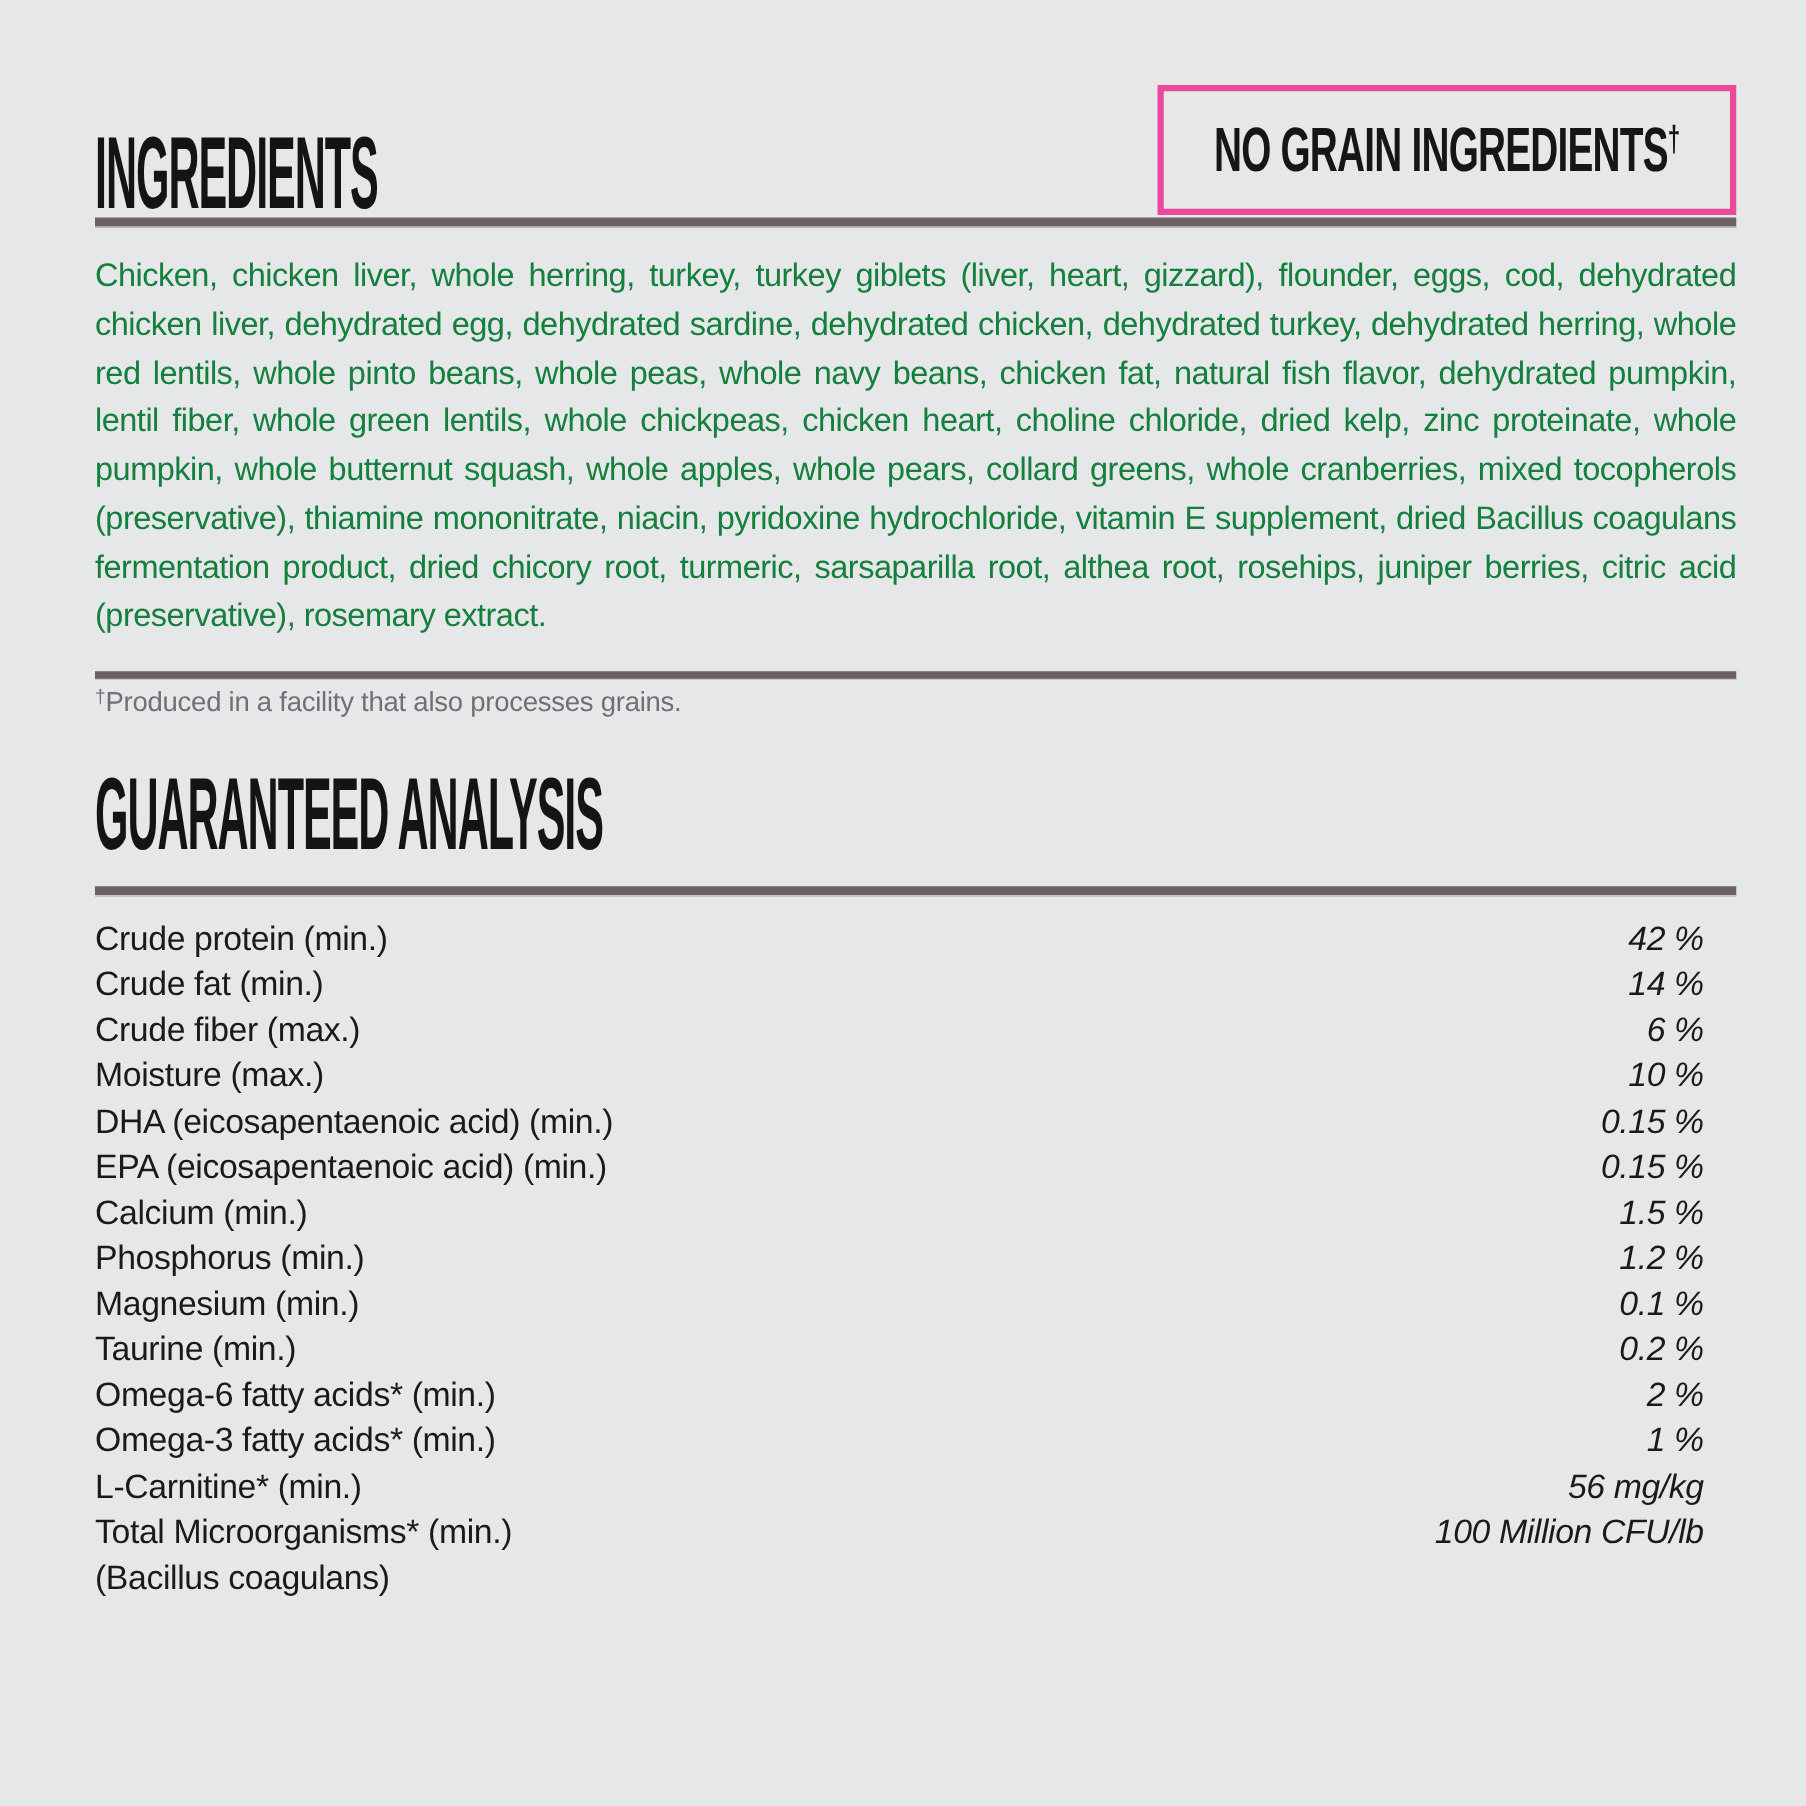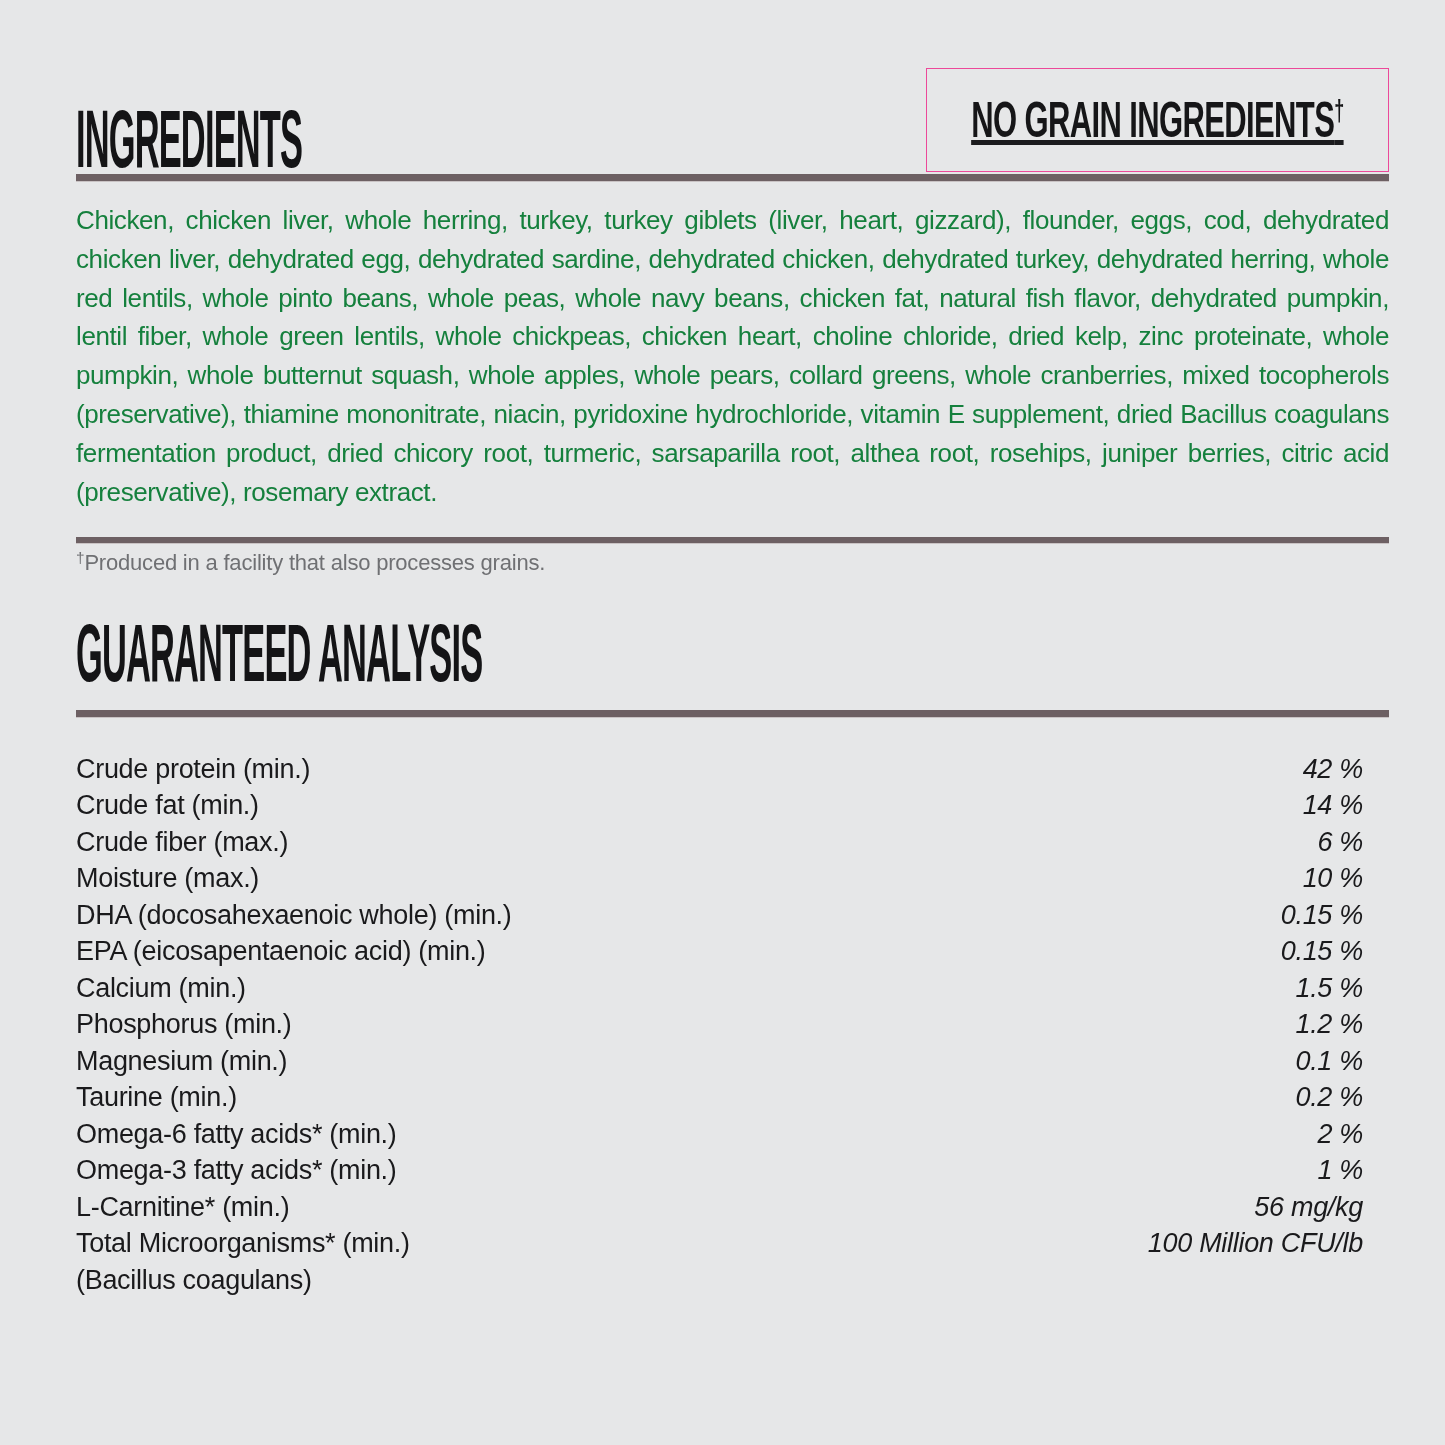--- a/index.html
+++ b/index.html
@@ -38,26 +38,25 @@
     letter-spacing: -2px;
     white-space: nowrap;
     color: #141416;
     transform: scaleX(0.42);
     transform-origin: left bottom;
   }
   .badge-box {
     box-sizing: border-box;
     width: 463px;
     height: 104px;
-    border: 1px solid #ec4899;
+    border: 5px solid #ec4899;
     display: flex;
     align-items: center;
     justify-content: center;
     flex: none;
-    text-decoration: underline;
   }
   .badge-text {
     font-size: 50px;
     font-weight: 700;
     letter-spacing: -1px;
     white-space: nowrap;
     color: #161618;
     transform: scaleX(0.62);
   }
   .badge-text sup {
@@ -96,21 +95,21 @@
   .footnote sup {
     font-size: 70%;
     vertical-align: 0.45em;
   }
 
   
   .ga-heading-wrap {
     margin-top: 44px;
   }
   .analysis-table {
-    margin-top: 33px;
+    margin-top: 16px;
   }
   .analysis-row {
     display: flex;
     justify-content: space-between;
     align-items: baseline;
     font-size: 27px;
     line-height: 36.5px;
     letter-spacing: -0.3px;
     color: #1a1a1c;
   }
@@ -157,21 +156,21 @@
     </div>
     <div class="analysis-row">
       <span class="analysis-label">Crude fiber (max.)</span>
       <span class="analysis-value">6 %</span>
     </div>
     <div class="analysis-row">
       <span class="analysis-label">Moisture (max.)</span>
       <span class="analysis-value">10 %</span>
     </div>
     <div class="analysis-row">
-      <span class="analysis-label">DHA (docosahexaenoic whole) (min.)</span>
+      <span class="analysis-label">DHA (eicosapentaenoic acid) (min.)</span>
       <span class="analysis-value">0.15 %</span>
     </div>
     <div class="analysis-row">
       <span class="analysis-label">EPA (eicosapentaenoic acid) (min.)</span>
       <span class="analysis-value">0.15 %</span>
     </div>
     <div class="analysis-row">
       <span class="analysis-label">Calcium (min.)</span>
       <span class="analysis-value">1.5 %</span>
     </div>

